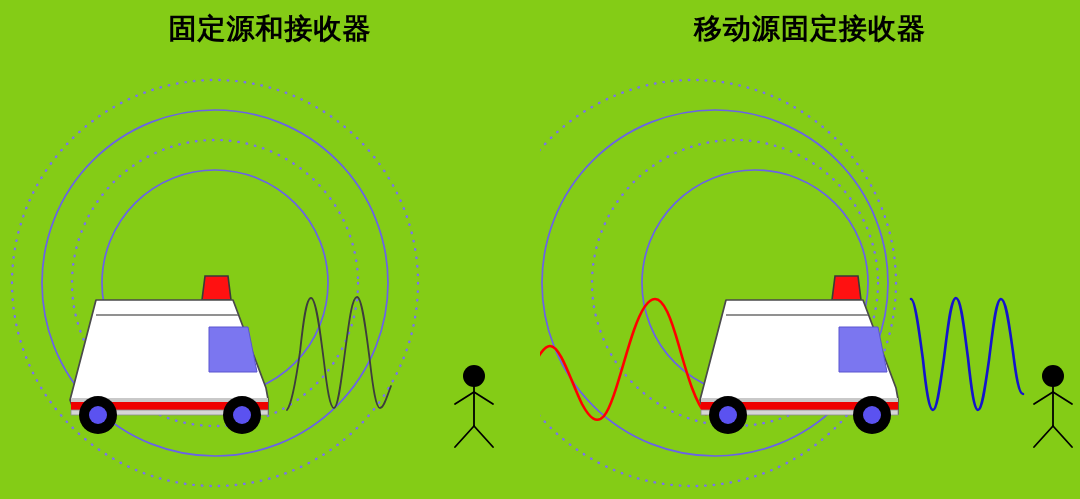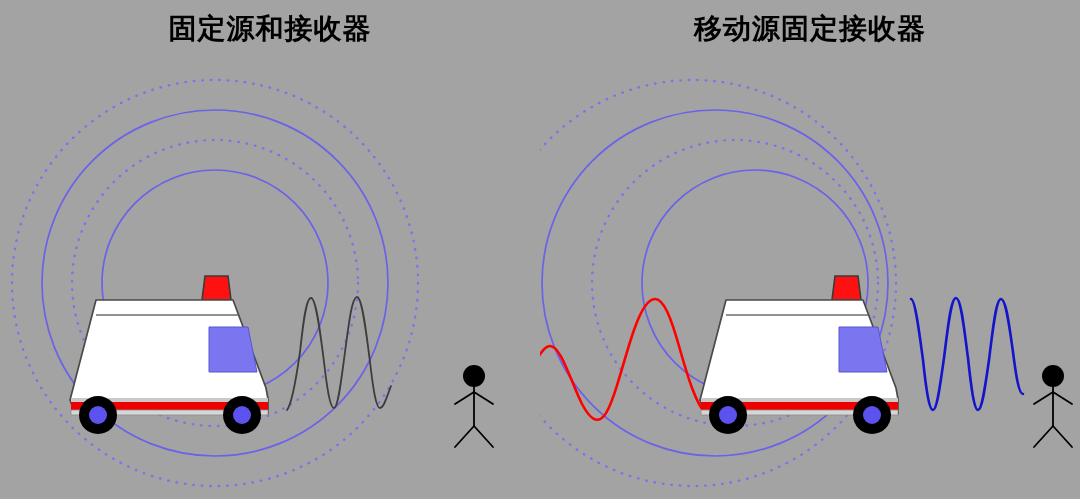--- a/index.html
+++ b/index.html
@@ -10,21 +10,21 @@
   body {
     width: 1080px;
     height: 499px;
     overflow: hidden;
     font-family: "Liberation Serif", "DejaVu Serif", serif;
   }
   .page {
     position: relative;
     width: 1080px;
     height: 499px;
-    background: #a3a3a3;
+    background: #84cc16;
   }
   .panel {
     position: absolute;
     top: 0;
     width: 540px;
     height: 499px;
   }
   .panel-left  { left: 0; }
   .panel-right { left: 540px; }
 

